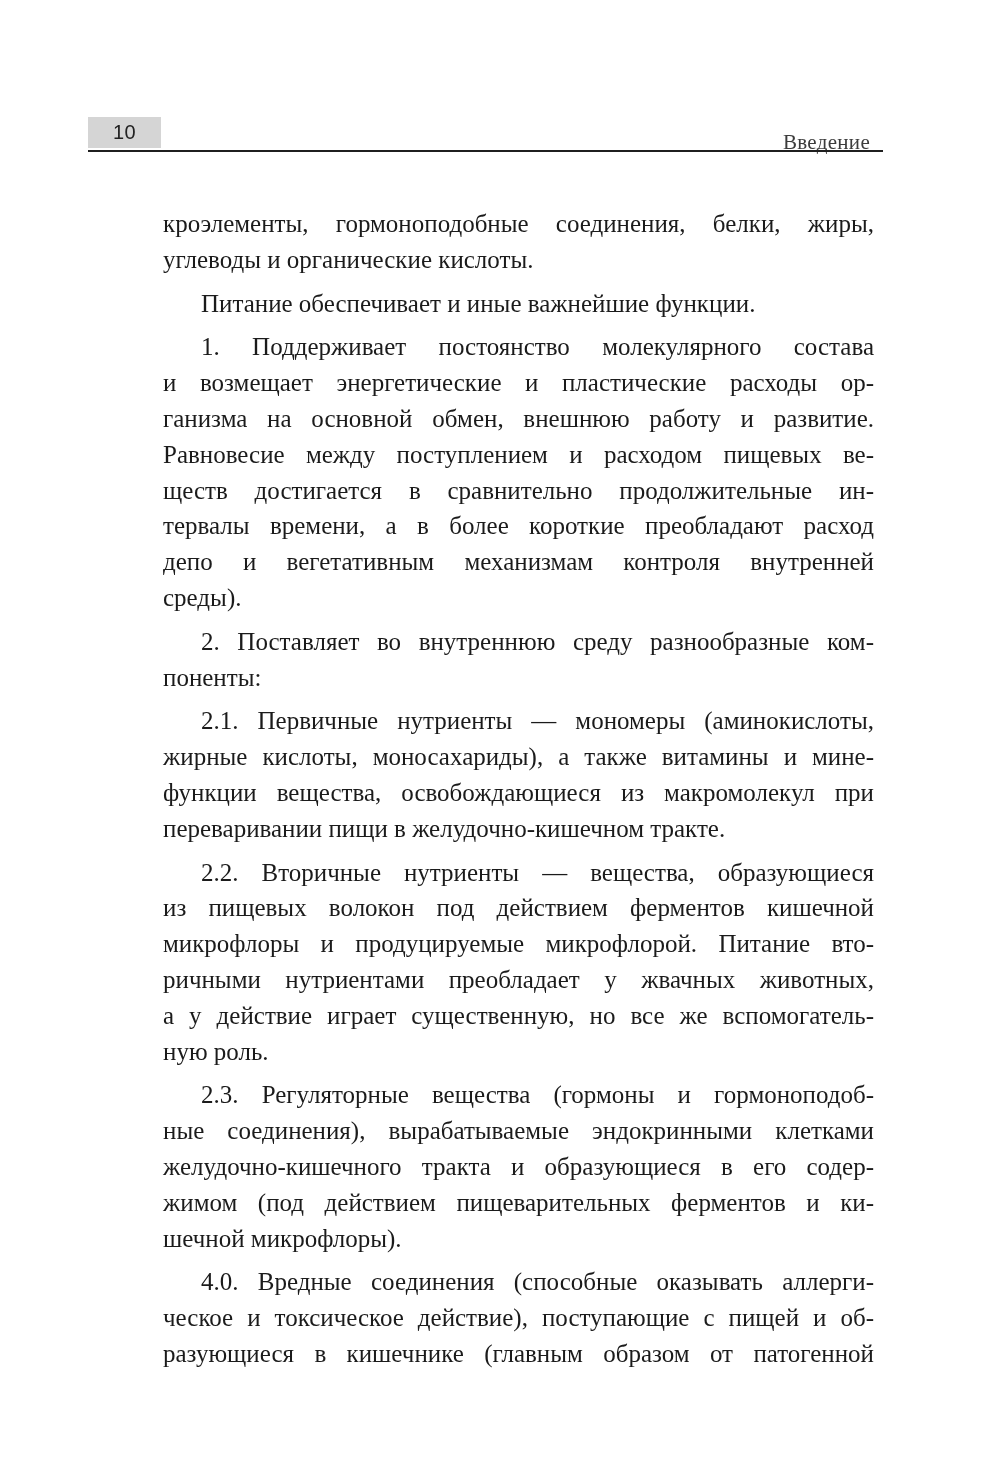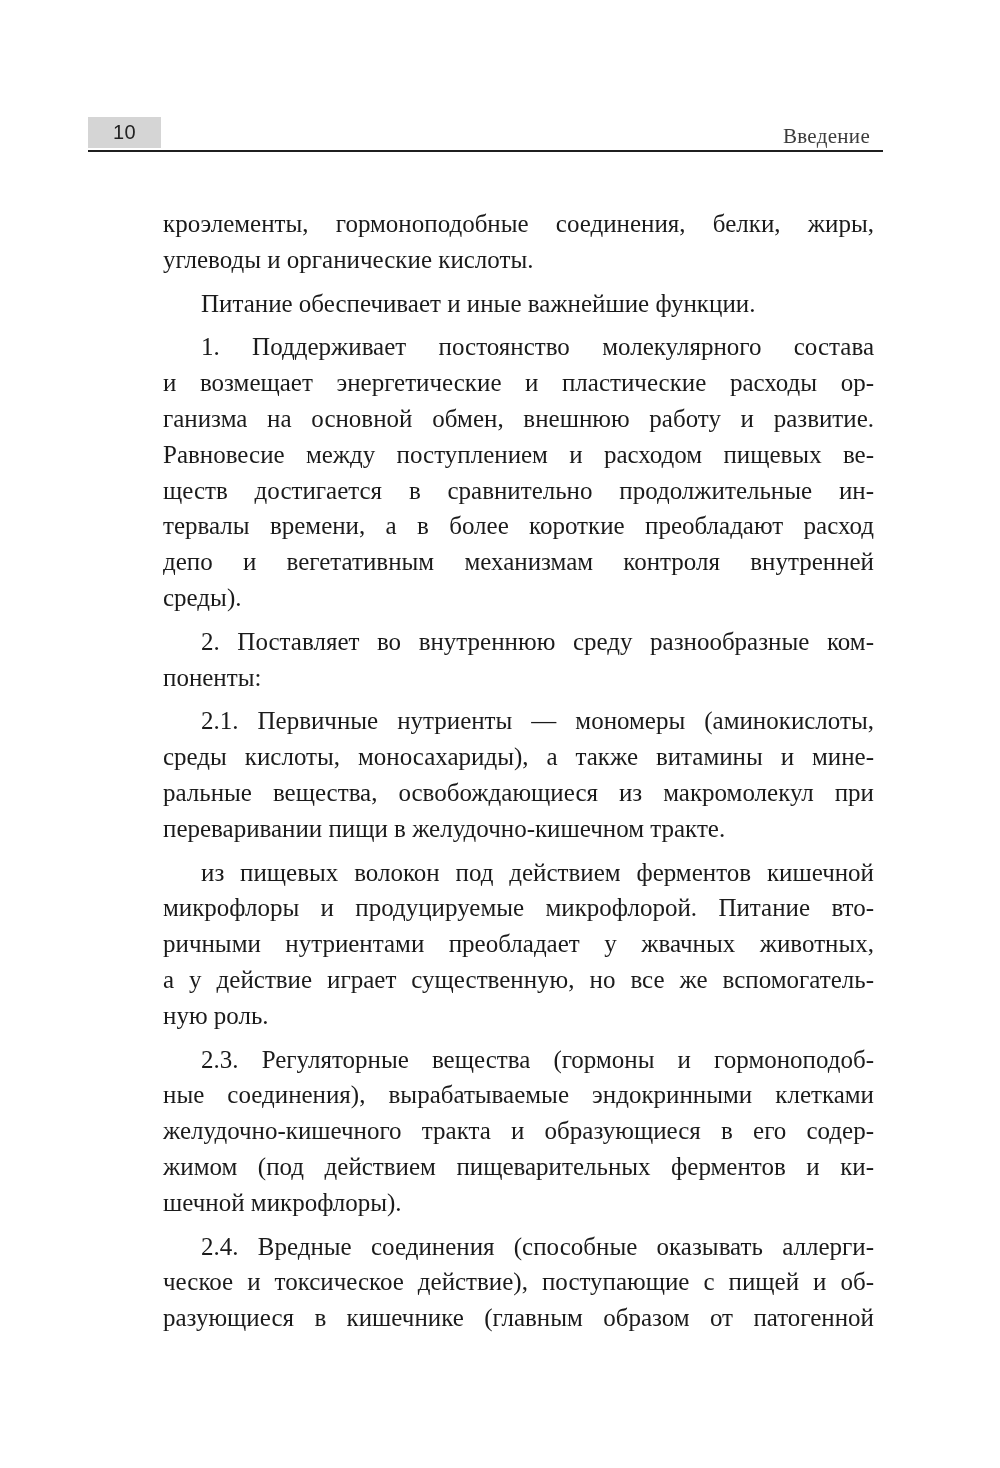--- a/index.html
+++ b/index.html
@@ -31,21 +31,21 @@
   }
   .pagenum-box span {
     font-family: "Liberation Sans", "DejaVu Sans", sans-serif;
     font-size: 20px;
     color: #222222;
     letter-spacing: 0.5px;
   }
   .section-title {
     position: absolute;
     right: 118px;
-    top: 124px;
+    top: 130px;
     font-size: 21px;
     color: #3c3c3c;
     letter-spacing: 0.3px;
   }
   .header-rule {
     position: absolute;
     left: 88px;
     top: 150px;
     width: 795px;
     height: 2px;
@@ -102,38 +102,39 @@
         <div class="line">тервалы времени, а в более короткие преобладают расход</div>
         <div class="line">депо и вегетативным механизмам контроля внутренней</div>
         <div class="line last-line">среды).</div>
       </div>
       <div class="paragraph indented">
         <div class="line">2. Поставляет во внутреннюю среду разнообразные ком-</div>
         <div class="line last-line">поненты:</div>
       </div>
       <div class="paragraph indented">
         <div class="line">2.1. Первичные нутриенты — мономеры (аминокислоты,</div>
-        <div class="line">среды кислоты, моносахариды), а также витамины и мине-</div>
-        <div class="line">ральные вещества, освобождающиеся из макромолекул при</div>
+        <div class="line">жирные кислоты, моносахариды), а также витамины и мине-</div>
+        <div class="line">функции вещества, освобождающиеся из макромолекул при</div>
         <div class="line last-line">переваривании пищи в желудочно-кишечном тракте.</div>
       </div>
       <div class="paragraph indented">
+        <div class="line">2.2. Вторичные нутриенты — вещества, образующиеся</div>
         <div class="line">из пищевых волокон под действием ферментов кишечной</div>
         <div class="line">микрофлоры и продуцируемые микрофлорой. Питание вто-</div>
         <div class="line">ричными нутриентами преобладает у жвачных животных,</div>
         <div class="line">а у действие играет существенную, но все же вспомогатель-</div>
         <div class="line last-line">ную роль.</div>
       </div>
       <div class="paragraph indented">
         <div class="line">2.3. Регуляторные вещества (гормоны и гормоноподоб-</div>
         <div class="line">ные соединения), вырабатываемые эндокринными клетками</div>
         <div class="line">желудочно-кишечного тракта и образующиеся в его содер-</div>
         <div class="line">жимом (под действием пищеварительных ферментов и ки-</div>
         <div class="line last-line">шечной микрофлоры).</div>
       </div>
       <div class="paragraph indented">
-        <div class="line">2.4. Вредные соединения (способные оказывать аллерги-</div>
+        <div class="line">4.0. Вредные соединения (способные оказывать аллерги-</div>
         <div class="line">ческое и токсическое действие), поступающие с пищей и об-</div>
         <div class="line">разующиеся в кишечнике (главным образом от патогенной</div>
       </div>
     </main>
 
 </div>
 
 </body></html>

